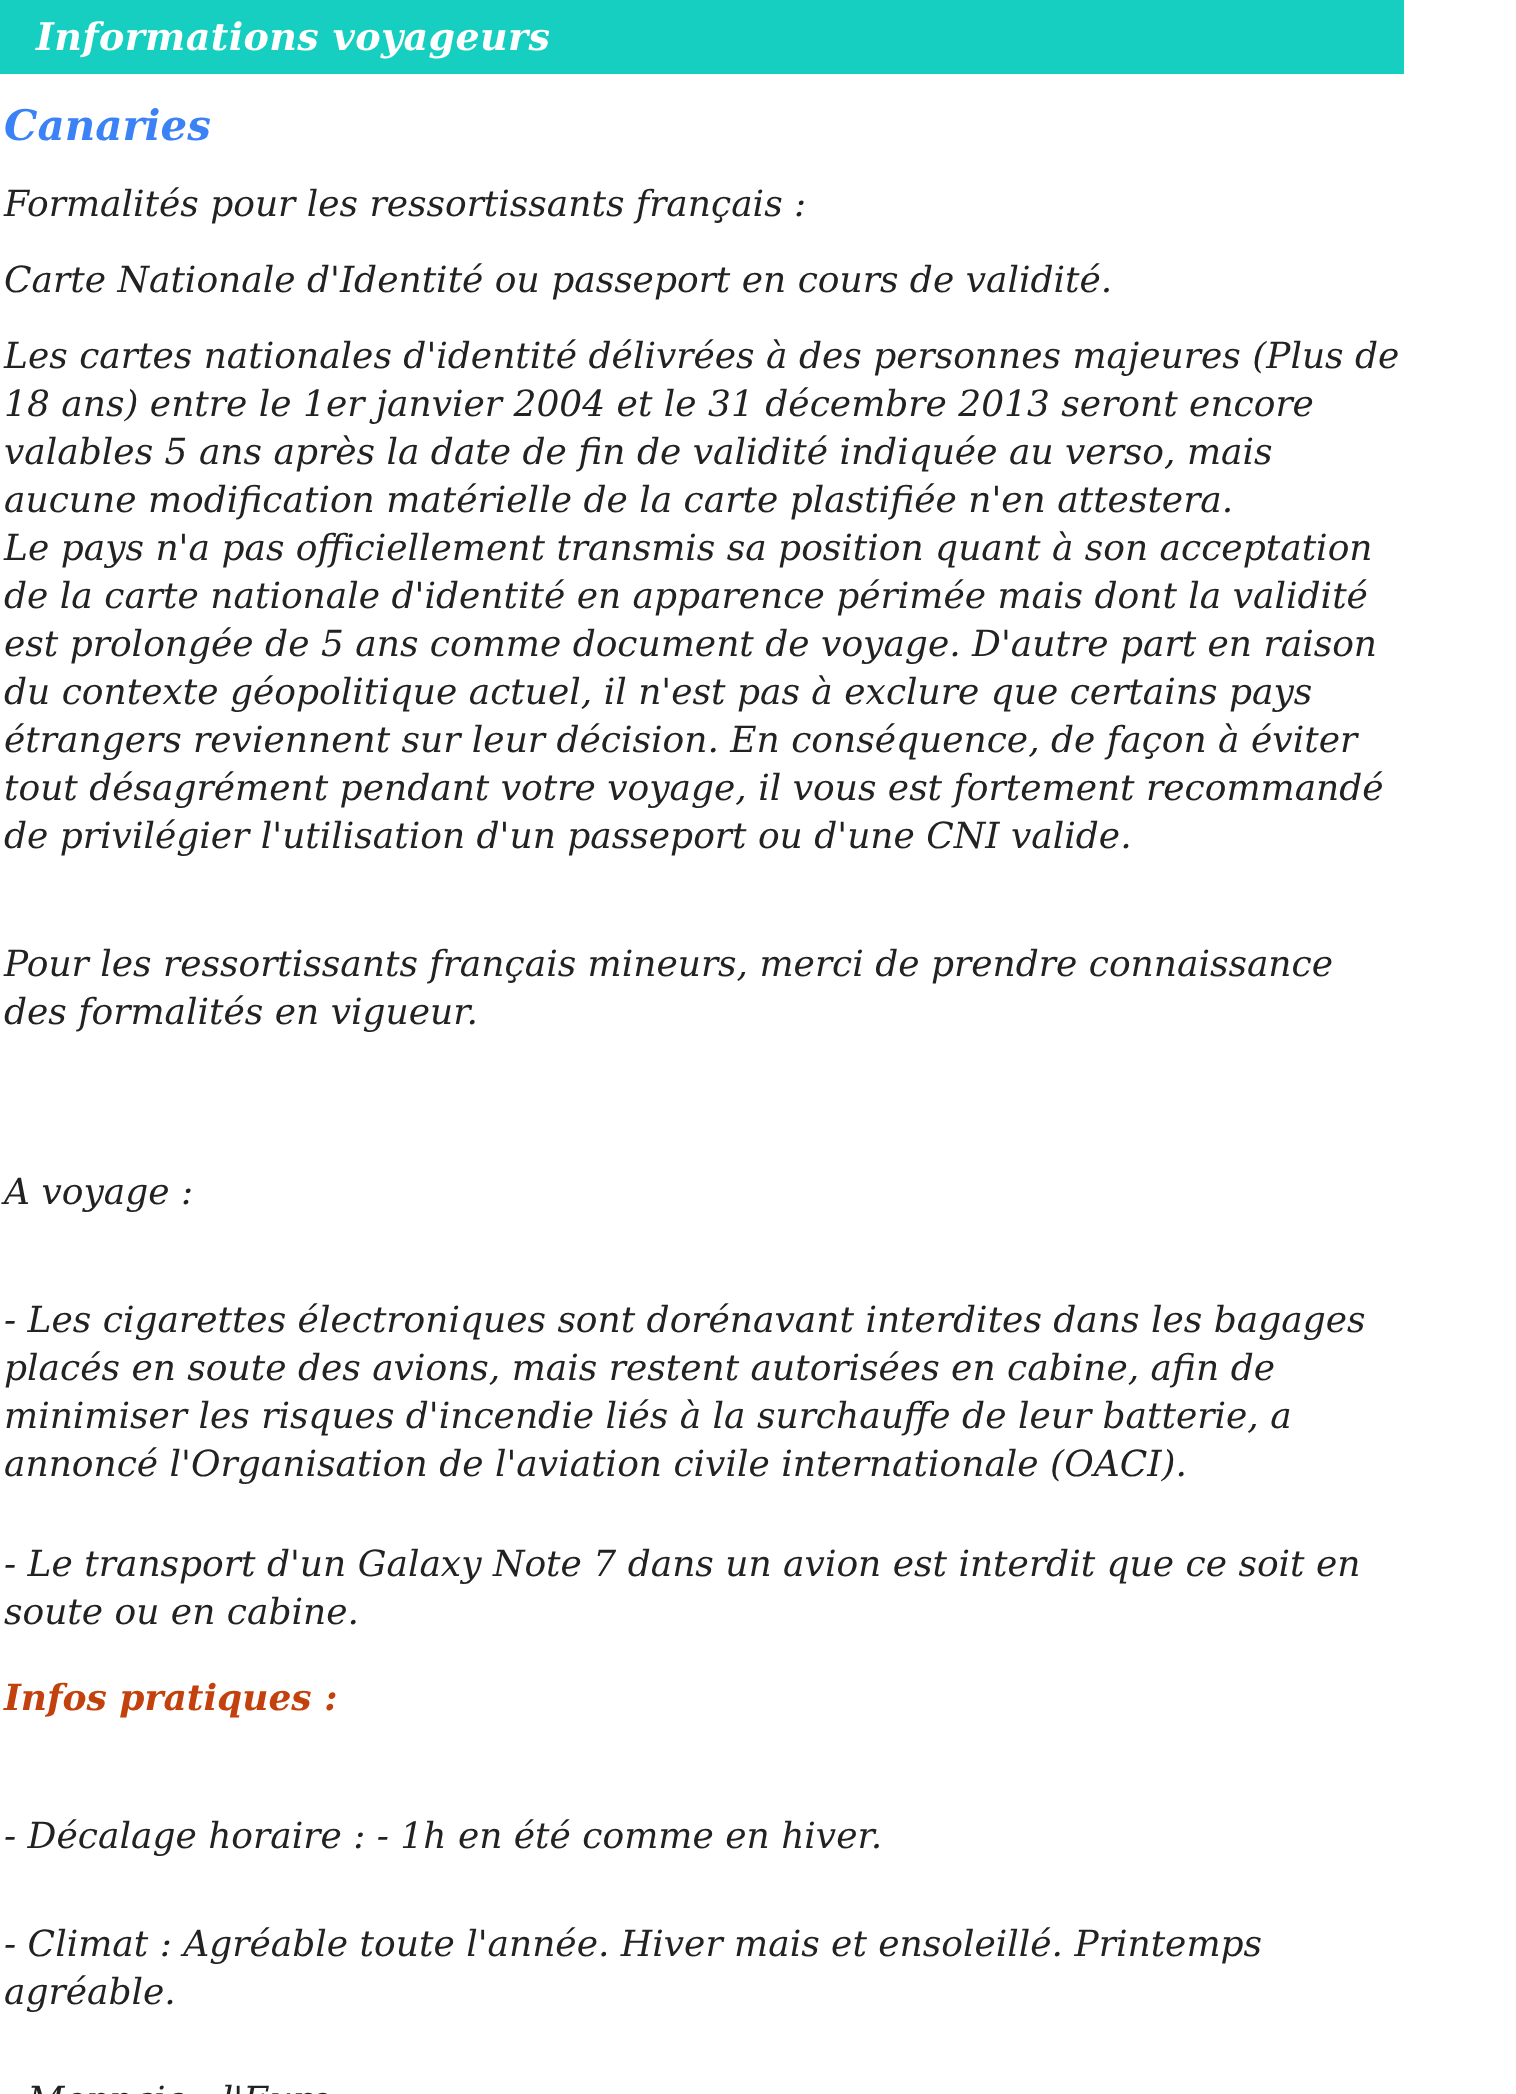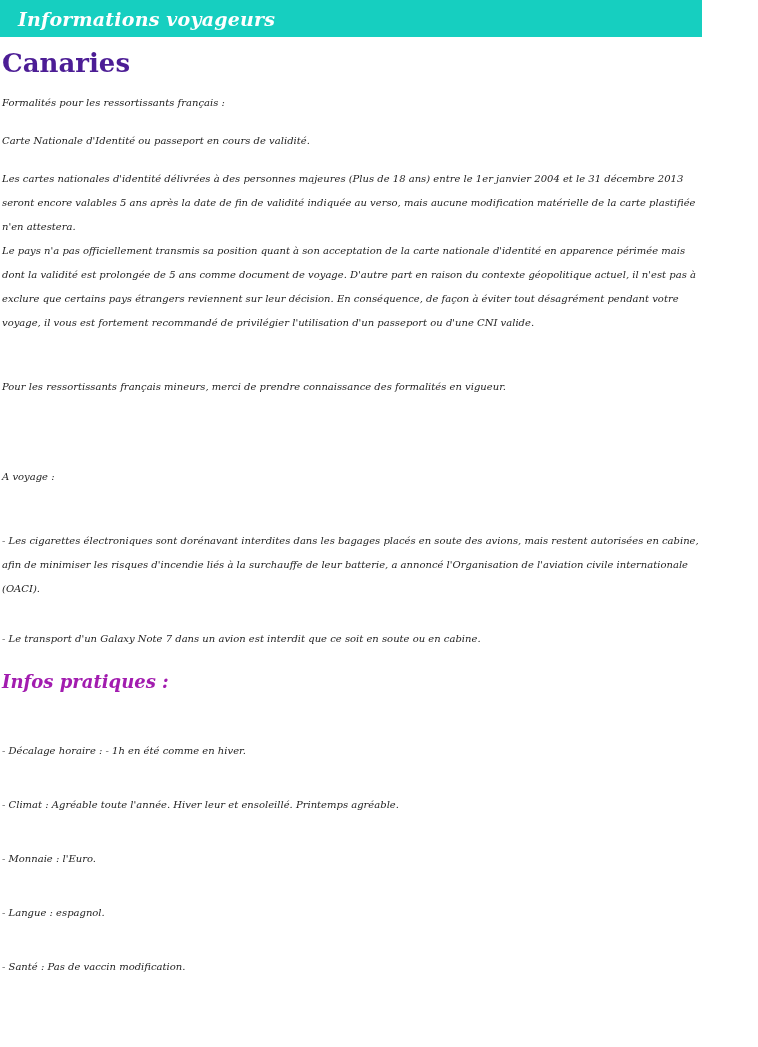--- a/index.html
+++ b/index.html
@@ -31,40 +31,41 @@
     font-style: italic;
     font-weight: bold;
     font-size: 19px;
     letter-spacing: 0.2px;
   }
   .content {
     padding: 0 2px 10px 2px;
     box-sizing: border-box;
   }
   h1.section-title {
-    color: #4c1d95;
+    color: #3b82f6;
     font-family: "DejaVu Serif", "Liberation Serif", serif;
+    font-style: italic;
     font-weight: bold;
-    font-size: 26px;
+    font-size: 21px;
     margin: 12px 0 0 0;
     line-height: 28px;
   }
   h2.sub-title {
-    color: #a21caf;
+    color: #c2410c;
     font-family: "DejaVu Serif", "Liberation Serif", serif;
     font-style: italic;
     font-weight: bold;
     font-size: 18px;
     margin: 18px 0 0 0;
     line-height: 26px;
   }
   p.para {
     font-family: "DejaVu Serif", "Liberation Serif", serif;
     font-style: italic;
-    font-size: 10px;
+    font-size: 18px;
     line-height: 24px;
     color: #222222;
     margin: 0;
   }
   .spacer-sm { height: 14px; }
   .spacer-md { height: 26px; }
   .spacer-lg { height: 40px; }
   .list-lines p.para { line-height: 24px; margin-top: 30px; }
 </style>
 </head>
@@ -112,20 +113,20 @@
     <div class="spacer-md"></div>
 
     <p class="para">- Le transport d'un Galaxy Note 7 dans un avion est interdit que ce soit en soute ou en cabine.</p>
 
     <h2 class="sub-title">Infos pratiques :</h2>
 
     <div class="spacer-sm"></div>
 
     <div class="list-lines">
       <p class="para">- Décalage horaire : - 1h en été comme en hiver.</p>
-      <p class="para">- Climat : Agréable toute l'année. Hiver leur et ensoleillé. Printemps agréable.</p>
+      <p class="para">- Climat : Agréable toute l'année. Hiver mais et ensoleillé. Printemps agréable.</p>
       <p class="para">- Monnaie : l'Euro.</p>
       <p class="para">- Langue : espagnol.</p>
       <p class="para">- Santé : Pas de vaccin modification.</p>
     </div>
 
   </div>
 </div>
 
 </body></html>

